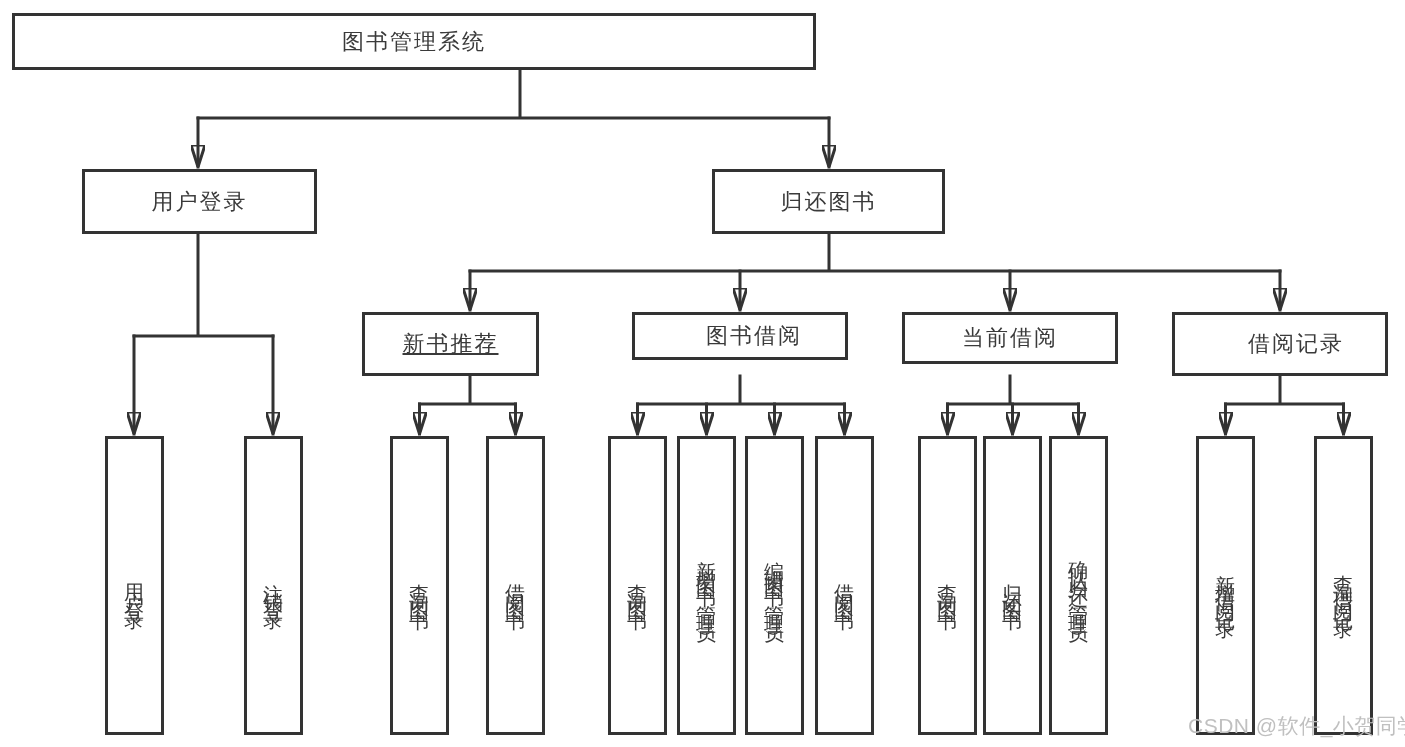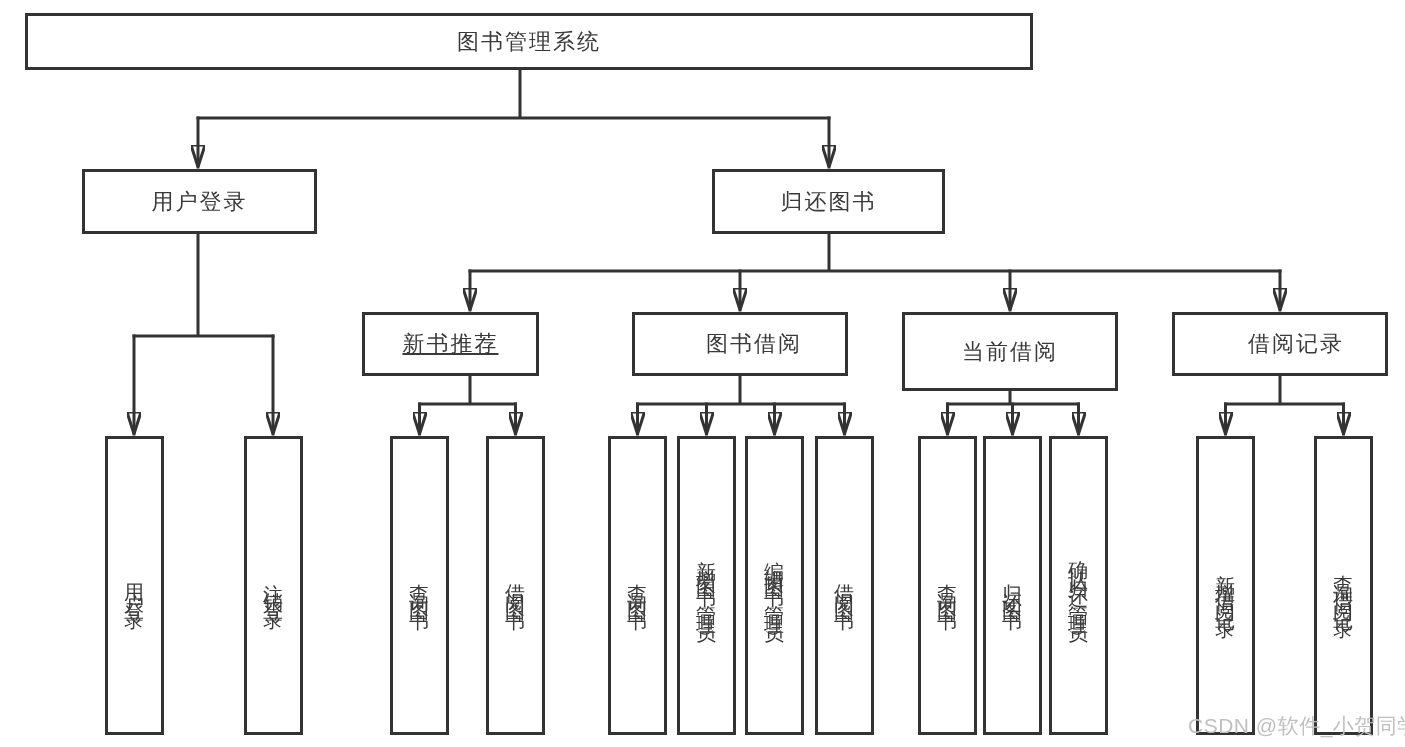--- a/index.html
+++ b/index.html
@@ -103,28 +103,28 @@
       <path d="M774.5,404 V434" marker-end="url(#arw)"></path>
       <path d="M844.5,404 V434" marker-end="url(#arw)"></path>
       <path d="M947.5,404 V434" marker-end="url(#arw)"></path>
       <path d="M1012.5,404 V434" marker-end="url(#arw)"></path>
       <path d="M1078.5,404 V434" marker-end="url(#arw)"></path>
       <path d="M1225.5,404 V434" marker-end="url(#arw)"></path>
       <path d="M1343.5,404 V434" marker-end="url(#arw)"></path>
     </g>
   </svg>
 
-  <div class="box h-label" style="left:25px; top:13px; width:1008px; height:57px;">图书管理系统</div>
+  <div class="box h-label" style="left:12px; top:13px; width:804px; height:57px;">图书管理系统</div>
 
   <div class="box h-label" style="left:82px; top:169px; width:235px; height:65px;">用户登录</div>
   <div class="box h-label" style="left:712px; top:169px; width:233px; height:65px;">归还图书</div>
 
   <div class="box h-label" style="left:362px; top:312px; width:177px; height:64px;text-decoration:underline;">新书推荐</div>
-  <div class="box h-label" style="left:632px; top:312px; width:216px; height:64px;padding-left:28px;">图书借阅</div>
-  <div class="box h-label" style="left:902px; top:312px; width:216px; height:79px;">当前借阅</div>
+  <div class="box h-label" style="left:632px; top:312px; width:216px; height:48px;padding-left:28px;">图书借阅</div>
+  <div class="box h-label" style="left:902px; top:312px; width:216px; height:52px;">当前借阅</div>
   <div class="box h-label" style="left:1172px; top:312px; width:216px; height:64px;padding-left:32px;">借阅记录</div>
 
   <div class="box leaf" style="left:105px; top:436px; width:59px; height:299px;">用户登录</div>
   <div class="box leaf" style="left:244px; top:436px; width:59px; height:299px;">注销登录</div>
 
   <div class="box leaf" style="left:390px; top:436px; width:59px; height:299px;">查询图书</div>
   <div class="box leaf" style="left:486px; top:436px; width:59px; height:299px;">借阅图书</div>
 
   <div class="box leaf" style="left:608px; top:436px; width:59px; height:299px;">查询图书</div>
   <div class="box leaf" style="left:677px; top:436px; width:59px; height:299px;">新增图书（管理员）</div>

